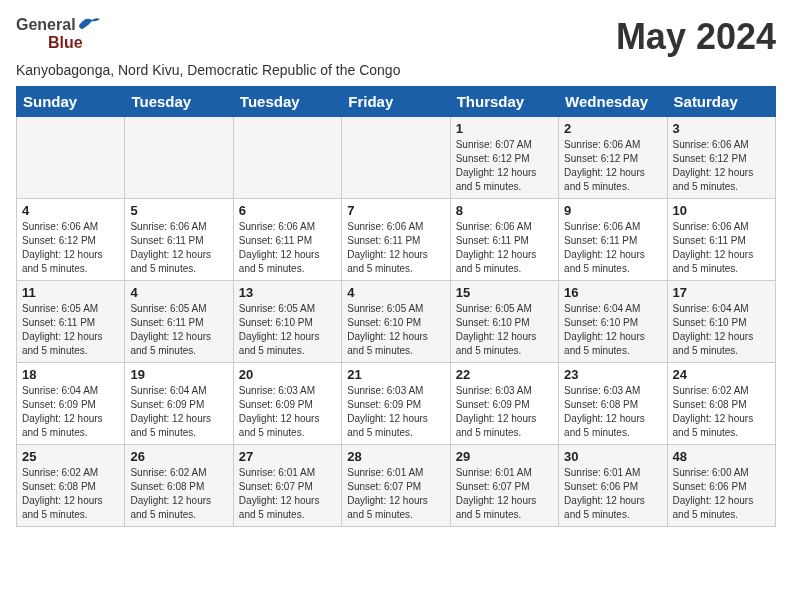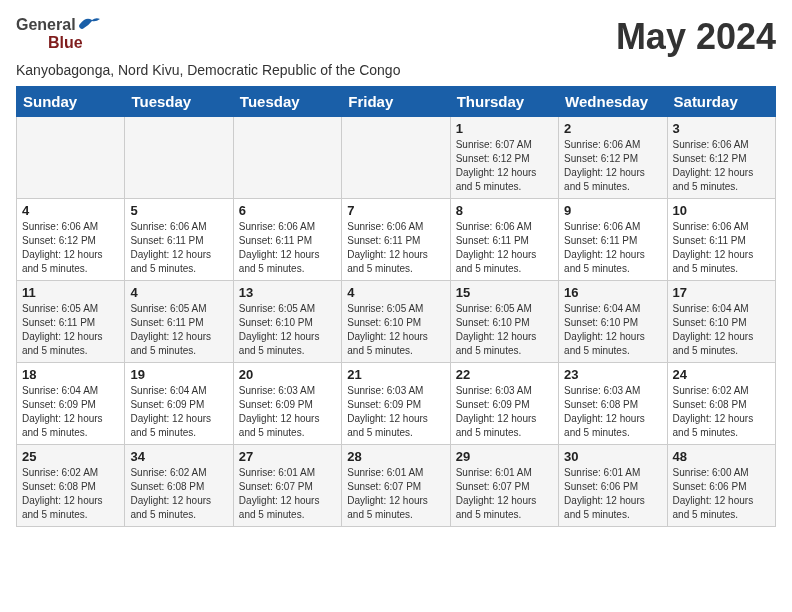--- a/index.html
+++ b/index.html
@@ -299,21 +299,21 @@
       </tr>
       <tr>
         <td class="alt-row">
           <div class="day-num">25</div>
           <div class="day-info" style="white-space: pre-line;">Sunrise: 6:02 AM
 Sunset: 6:08 PM
 Daylight: 12 hours
 and 5 minutes.</div>
         </td>
         <td class="alt-row">
-          <div class="day-num">34</div>
+          <div class="day-num">26</div>
           <div class="day-info" style="white-space: pre-line;">Sunrise: 6:02 AM
 Sunset: 6:08 PM
 Daylight: 12 hours
 and 5 minutes.</div>
         </td>
         <td class="alt-row">
           <div class="day-num">27</div>
           <div class="day-info" style="white-space: pre-line;">Sunrise: 6:01 AM
 Sunset: 6:07 PM
 Daylight: 12 hours

